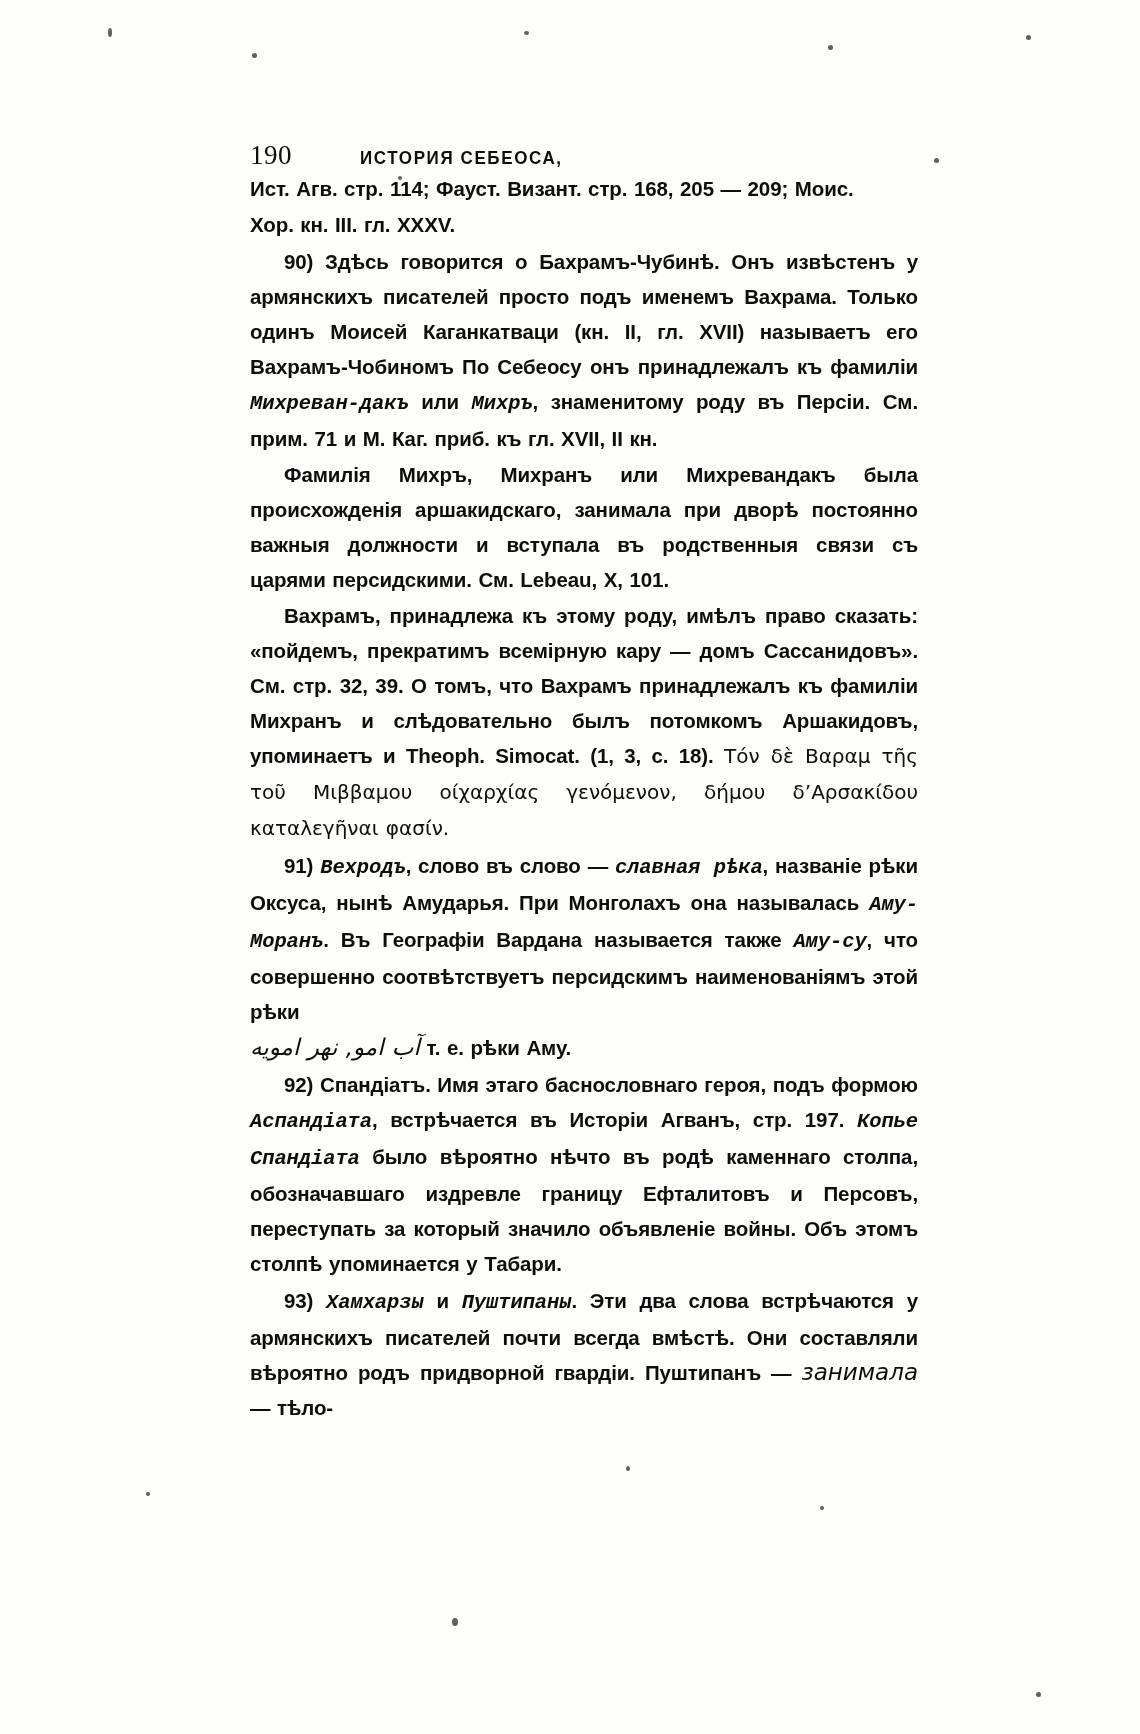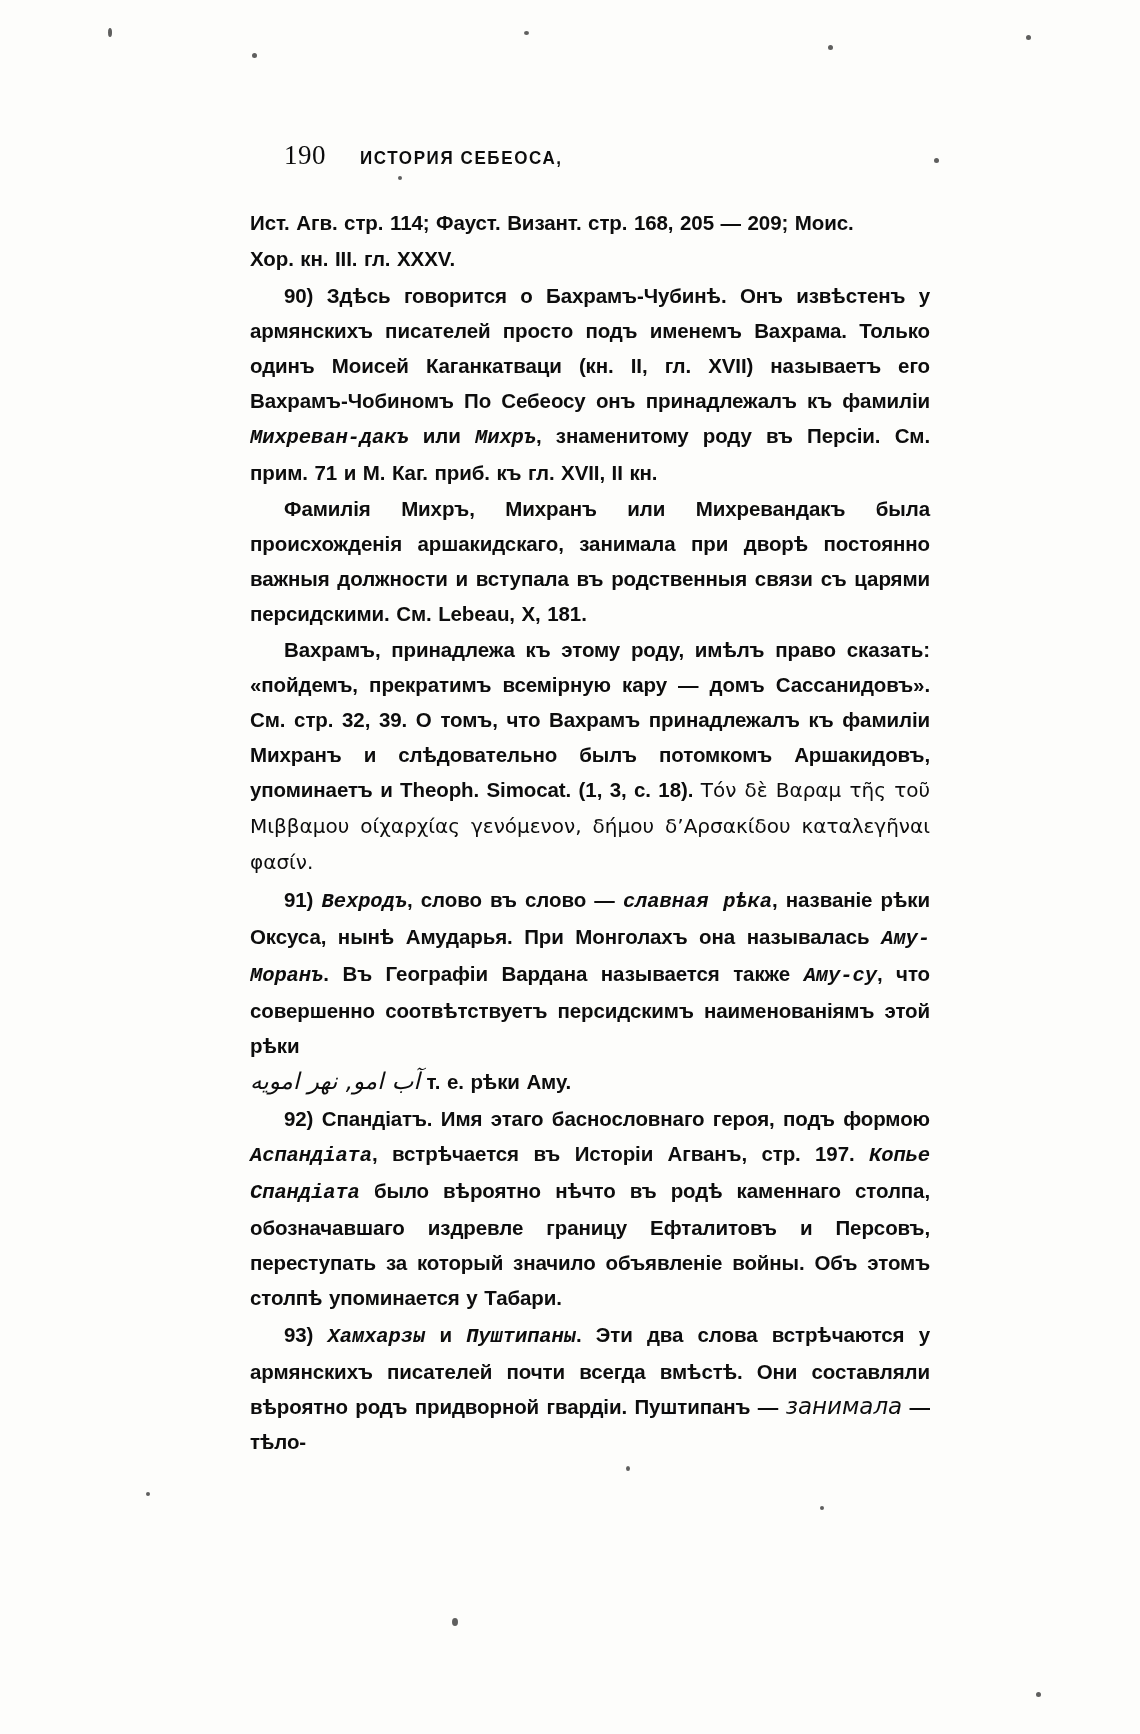--- a/index.html
+++ b/index.html
@@ -29,39 +29,37 @@
   }
   .page-inner {
     position: absolute;
     left: 250px;
     top: 140px;
     width: 680px;
   }
   .header-row {
     display: flex;
     align-items: baseline;
-    margin-bottom: 34px;
-    text-align: center;
   }
   .folio {
     font-size: 27px;
     letter-spacing: .5px;
     width: 110px;
     font-family: "Liberation Serif", serif;
   }
   .running-title {
     font-size: 17px;
     letter-spacing: 1.6px;
     text-transform: uppercase;
     font-weight: bold;
     font-family: Liberation Sans, sans-serif;
     transform: scaleY(1.05);
   }
   p {
-    margin: 0 0 1px 0;
+    margin: 0 12px 1px 0;
     font-size: 20.5px;
     line-height: 35px;
     text-align: justify;
     text-justify: inter-word;
     font-family: "Liberation Sans", sans-serif;
     font-weight: bold;
     letter-spacing: -0.1px;
     word-spacing: 1px;
   }
   p.indent { text-indent: 34px; }
@@ -113,21 +111,21 @@
       <div class="running-title">История Себеоса,</div>
     </div>
 
     <div class="blk">
       <p class="noindent">Ист. Агв. стр. 114; Фауст. Визант. стр. 168, 205 — 209; Моис.</p>
       <p class="noindent">Хор. кн. III. гл. XXXV.</p>
     </div>
 
     <div class="blk">
       <p class="indent"><span>90)</span> <span>Здѣсь говорится о Бахрамъ-Чубинѣ. Онъ извѣстенъ у армянскихъ писателей просто подъ именемъ Вахрама. Только одинъ Моисей Каганкатваци (кн. II, гл. XVII) называетъ его Вахрамъ-Чобиномъ   По Себеосу онъ принадлежалъ къ фамиліи </span><i>Михреван-дакъ</i><span> или </span><i>Михръ</i><span>, знаменитому роду въ Персіи. См. прим. 71 и М. Каг. приб. къ гл. XVII, II кн.</span></p>
-      <p class="indent">Фамилія Михръ, Михранъ или Михревандакъ была происхожденія аршакидскаго, занимала при дворѣ постоянно важныя должности и вступала въ родственныя связи съ царями персидскими. См. Lebeau, X, 181.</p>
+      <p class="indent">Фамилія Михръ, Михранъ или Михревандакъ была происхожденія аршакидскаго, занимала при дворѣ постоянно важныя должности и вступала въ родственныя связи съ царями персидскими. См. Lebeau, X, 101.</p>
       <p class="indent"><span>Вахрамъ, принадлежа къ этому роду, имѣлъ право сказать: «пойдемъ, прекратимъ всемірную кару — домъ Сассанидовъ». См. стр. 32, 39. О томъ, что Вахрамъ принадлежалъ къ фамиліи Михранъ и слѣдовательно былъ потомкомъ Аршакидовъ, упоминаетъ и Theoph. Simocat. (1, 3, с. 18). </span><span class="grk">Τόν δὲ Βαραμ τῆς τοῦ Μιββαμου οίχαρχίας γενόμενον, δήμου δ’Αρσακίδου καταλεγῆναι φασίν.</span></p>
     </div>
 
     <div class="blk">
       <p class="indent"><span>91)</span> <i>Вехродъ</i><span>, слово въ слово — </span><i>славная рѣка</i><span>, названіе рѣки Оксуса, нынѣ Амударья. При Монголахъ она называлась </span><i>Аму-Моранъ</i><span>. Въ Географіи Вардана называется также </span><i>Аму-су</i><span>, что совершенно соотвѣтствуетъ персидскимъ наименованіямъ этой рѣки</span></p>
       <p class="noindent tight"><span class="arab">آب امو, نهر امويه</span><span> т. е. рѣки Аму.</span></p>
     </div>
 
     <div class="blk">
       <p class="indent"><span>92)</span> <span>Спандіатъ. Имя этаго баснословнаго героя, подъ формою </span><i>Аспандіата</i><span>, встрѣчается въ Исторіи Агванъ, стр. 197. </span><i>Копье Спандіата</i><span> было вѣроятно нѣчто въ родѣ каменнаго столпа, обозначавшаго издревле границу Ефталитовъ и Персовъ, переступать за который значило объявленіе войны. Объ этомъ столпѣ упоминается у Табари.</span></p>

